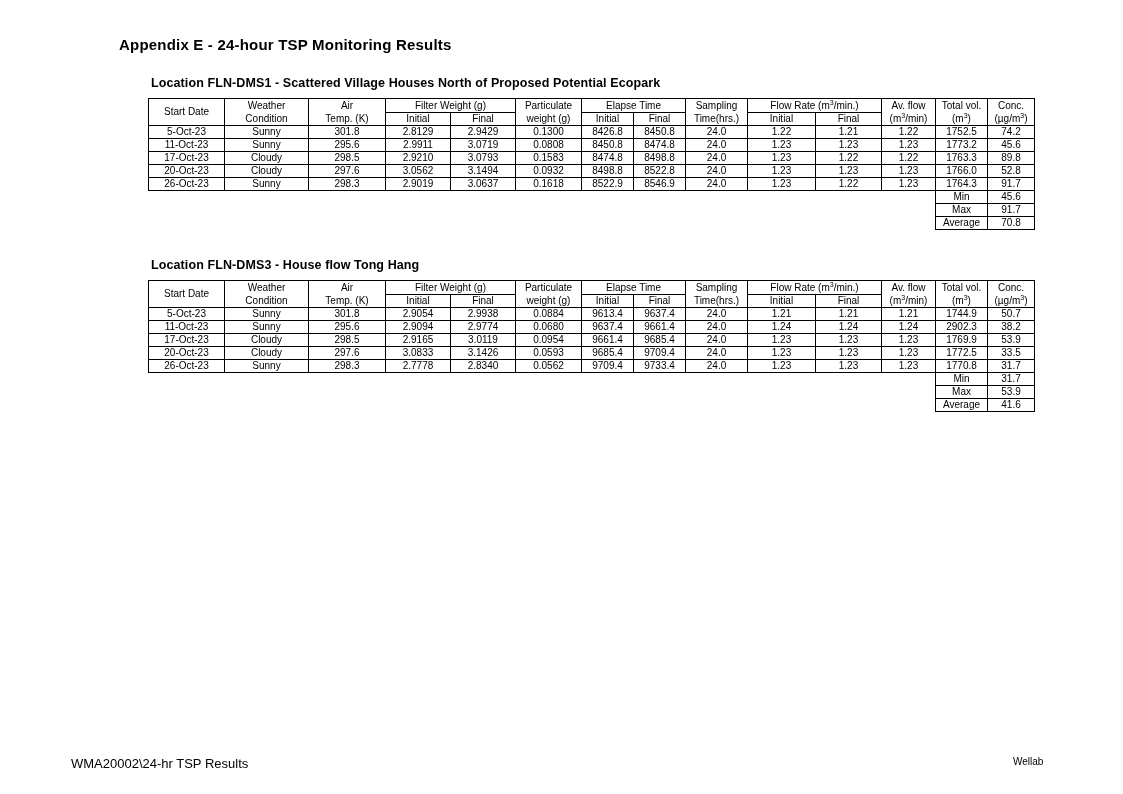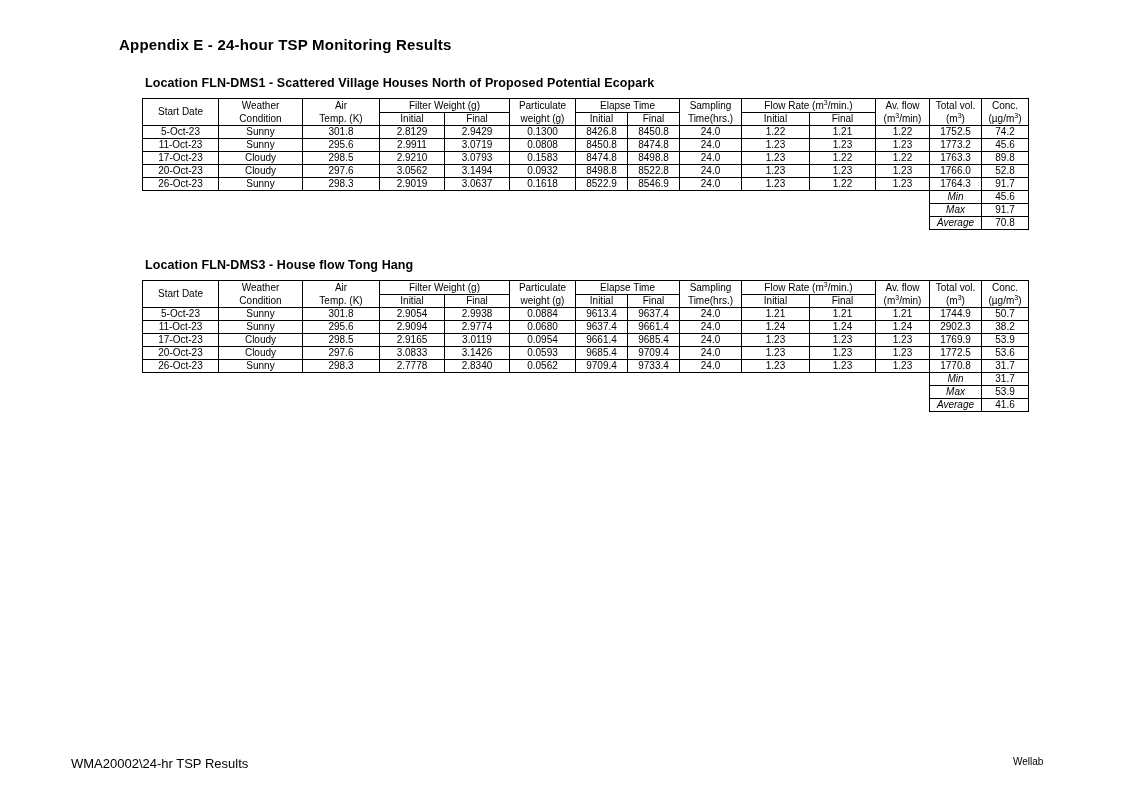--- a/index.html
+++ b/index.html
@@ -23,21 +23,21 @@
   .appendix-title {
     position: absolute;
     left: 119px;
     top: 36px;
     font-size: 15px;
     font-weight: bold;
     letter-spacing: 0.2px;
   }
   .section {
     position: absolute;
-    left: 113px;
+    left: 119px;
     padding-left: 29px;
   }
   .section-title {
     font-size: 12.5px;
     font-weight: bold;
     margin: 0 0 8px 3px;
     letter-spacing: 0.1px;
   }
   table.tsp {
     border-collapse: collapse;
@@ -66,21 +66,20 @@
   .data-row td {
     height: 12px;
     padding: 0 2px;
   }
   .sup {
     font-size: 7px;
     vertical-align: super;
   }
   .stat-label {
     text-align: center;
-    font-style: italic;
   }
   .footer-left {
     position: absolute;
     left: 71px;
     top: 756px;
     font-size: 13px;
   }
   .footer-right {
     position: absolute;
     left: 1013px;
@@ -397,21 +396,21 @@
             <td>3.0833</td>
             <td>3.1426</td>
             <td>0.0593</td>
             <td>9685.4</td>
             <td>9709.4</td>
             <td>24.0</td>
             <td>1.23</td>
             <td>1.23</td>
             <td>1.23</td>
             <td>1772.5</td>
-            <td>53.6</td>
+            <td>33.5</td>
           </tr>
           <tr class="data-row">
             <td>26-Oct-23</td>
             <td>Sunny</td>
             <td>298.3</td>
             <td>2.7778</td>
             <td>2.8340</td>
             <td>0.0562</td>
             <td>9709.4</td>
             <td>9733.4</td>

